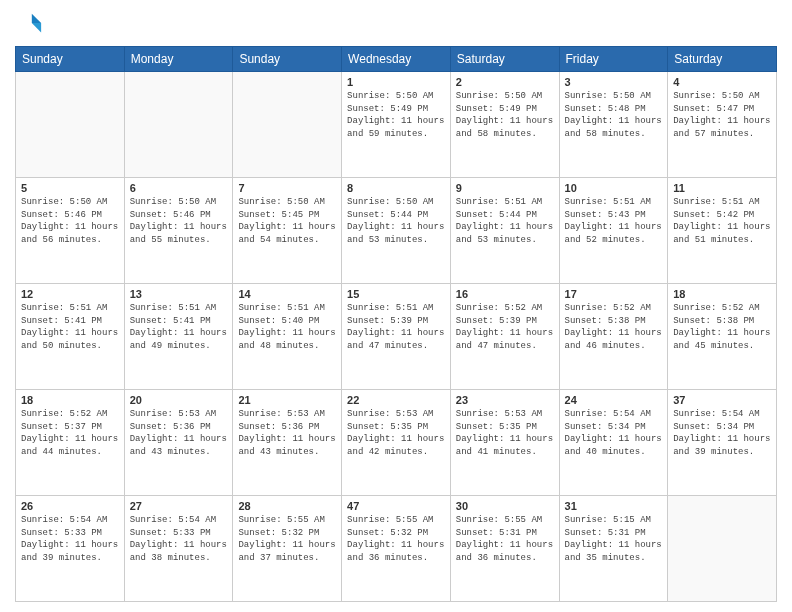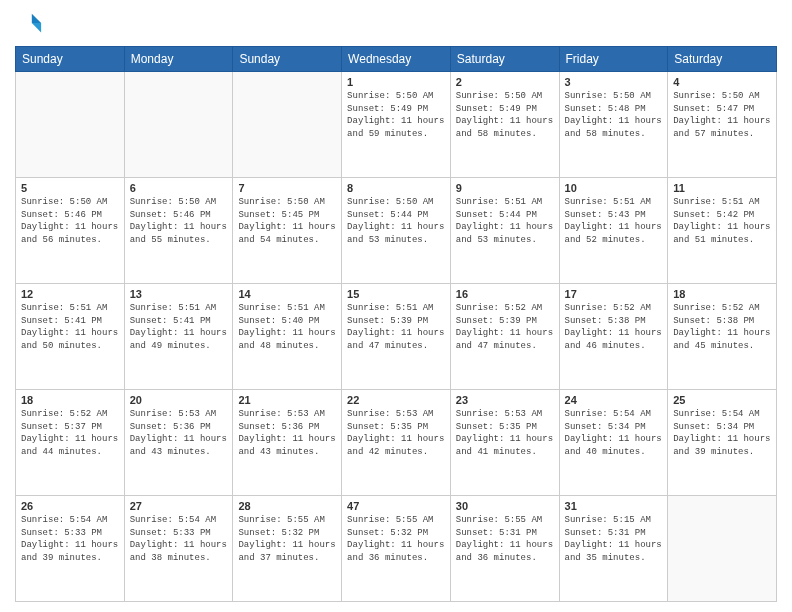--- a/index.html
+++ b/index.html
@@ -296,21 +296,21 @@
 and 41 minutes.</div>
           </td>
           <td>
             <span class="day-num">24</span>
             <div class="day-info" style="white-space: pre-line;">Sunrise: 5:54 AM
 Sunset: 5:34 PM
 Daylight: 11 hours
 and 40 minutes.</div>
           </td>
           <td>
-            <span class="day-num">25</span>
+            <span class="day-num">37</span>
             <div class="day-info" style="white-space: pre-line;">Sunrise: 5:54 AM
 Sunset: 5:34 PM
 Daylight: 11 hours
 and 39 minutes.</div>
           </td>
         </tr>
         <tr>
           <td>
             <span class="day-num">26</span>
             <div class="day-info" style="white-space: pre-line;">Sunrise: 5:54 AM

